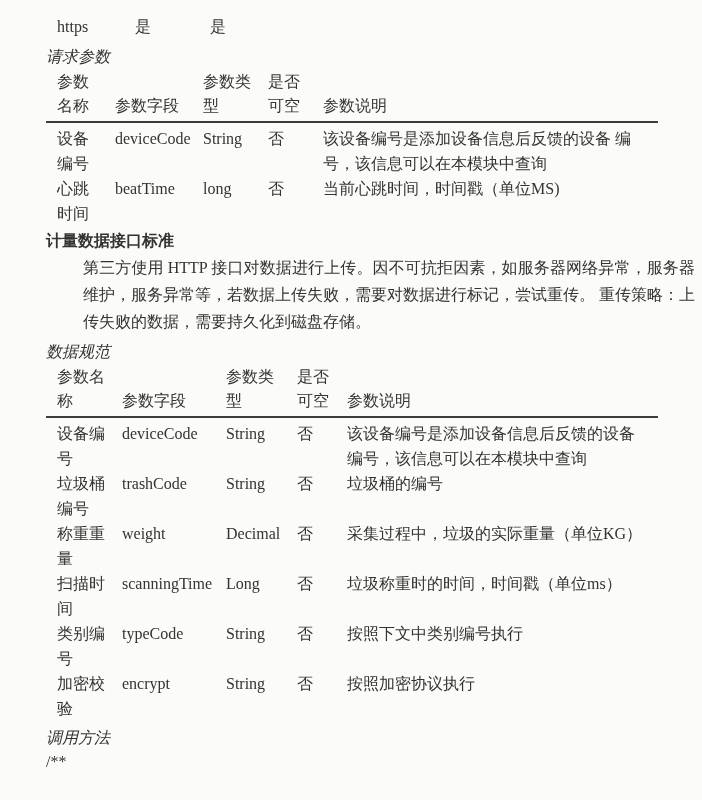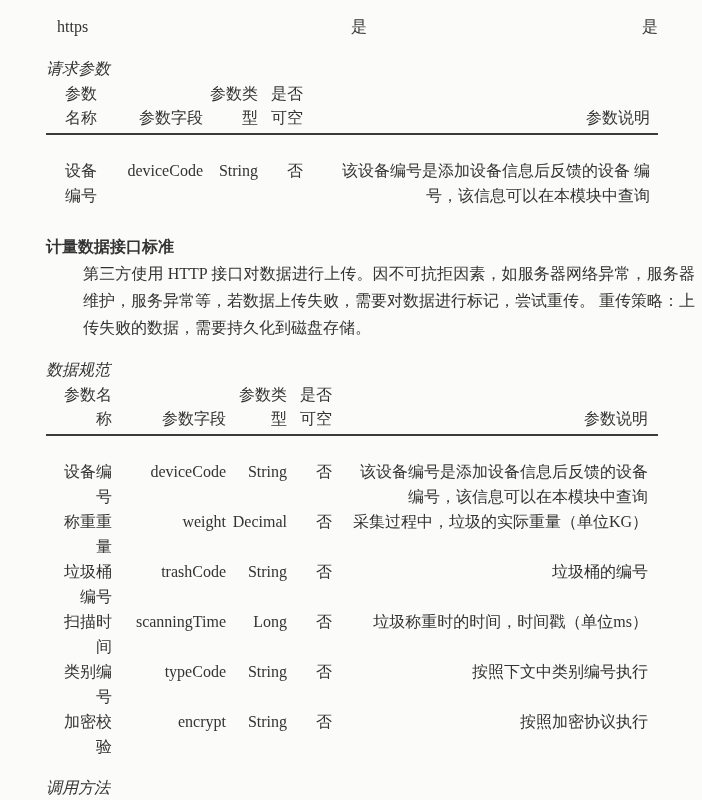--- a/index.html
+++ b/index.html
@@ -7,40 +7,40 @@
   body {
     background: #fbfbfa;
     color: #333333;
     font-family: "Liberation Serif", "DejaVu Serif", serif;
     font-size: 16px;
     overflow: hidden;
   }
   .doc { padding: 14px 44px 0 46px; width: 702px; }
 
   
-  .protocol-row { line-height: 26px; display: flex; justify-content: space-between; }
+  .protocol-row { line-height: 26px; display: flex; }
   .protocol-row .p1 { width: 89px; padding-left: 11px; }
   .protocol-row .p2 { width: 75px; }
 
-  .h-italic { font-style: italic; line-height: 26px; margin-top: 16px; }
-  .h-bold   { font-weight: bold;  line-height: 26px; margin-top: 26px; }
+  .h-italic { font-style: italic; line-height: 26px; margin-top: 4px; }
+  .h-bold   { font-weight: bold;  line-height: 26px; margin-top: 2px; }
   .para     { line-height: 27px; text-align: justify; width: 612px; margin-left: 37px; }
   .code-line { line-height: 22px; }
 
   
   .tbl { display: table; table-layout: fixed; width: 612px; }
   .tr  { display: table-row; }
-  .td  { display: table-cell; vertical-align: top; line-height: 25px; text-align: right; }
+  .td  { display: table-cell; vertical-align: top; line-height: 25px; }
   .tr.head .td {
     vertical-align: bottom;
     line-height: 24px;
     border-bottom: 2px solid #3c3c3c;
     padding-bottom: 3px;
   }
-  .tr.first .td { padding-top: 23px; font-family: Liberation Serif, serif; }
+  .tr.first .td { padding-top: 3px; font-family: Liberation Serif, serif; }
 
   
   .t1 .c1 { width: 69px;  padding-left: 11px; padding-right: 18px; }
   .t1 .c2 { width: 88px; }
   .t1 .c3 { width: 65px;  padding-right: 10px; }
   .t1 .c4 { width: 55px;  padding-right: 20px; }
   .t1 .c5 { width: 335px; padding-right: 8px; }
 
   
   .t2 .c1 { width: 76px;  padding-left: 11px; padding-right: 10px; }
@@ -70,20 +70,27 @@
       <div class="td c4">是否可空</div>
       <div class="td c5">参数说明</div>
     </div>
     <div class="tr first">
       <div class="td c1">设备编号</div>
       <div class="td c2">deviceCode</div>
       <div class="td c3">String</div>
       <div class="td c4">否</div>
       <div class="td c5">该设备编号是添加设备信息后反馈的设备 编号，该信息可以在本模块中查询</div>
     </div>
+    <div class="tr">
+      <div class="td c1">心跳时间</div>
+      <div class="td c2">beatTime</div>
+      <div class="td c3">long</div>
+      <div class="td c4">否</div>
+      <div class="td c5">当前心跳时间，时间戳（单位MS)</div>
+    </div>
   </div>
 
   <div class="h-bold">计量数据接口标准</div>
 
 
   <div class="para">第三方使用 HTTP 接口对数据进行上传。因不可抗拒因素，如服务器网络异常，服务器维护，服务异常等，若数据上传失败，需要对数据进行标记，尝试重传。 重传策略：上传失败的数据，需要持久化到磁盘存储。</div>
 
   <div class="h-italic">数据规范</div>
 
   <div class="tbl t2">
@@ -95,32 +102,32 @@
       <div class="td c5">参数说明</div>
     </div>
     <div class="tr first">
       <div class="td c1">设备编号</div>
       <div class="td c2">deviceCode</div>
       <div class="td c3">String</div>
       <div class="td c4">否</div>
       <div class="td c5">该设备编号是添加设备信息后反馈的设备 编号，该信息可以在本模块中查询</div>
     </div>
     <div class="tr">
+      <div class="td c1">垃圾桶编号</div>
+      <div class="td c2">trashCode</div>
+      <div class="td c3">String</div>
+      <div class="td c4">否</div>
+      <div class="td c5">垃圾桶的编号</div>
+    </div>
+    <div class="tr">
       <div class="td c1">称重重量</div>
       <div class="td c2">weight</div>
       <div class="td c3">Decimal</div>
       <div class="td c4">否</div>
       <div class="td c5">采集过程中，垃圾的实际重量（单位KG）</div>
-    </div>
-    <div class="tr">
-      <div class="td c1">垃圾桶编号</div>
-      <div class="td c2">trashCode</div>
-      <div class="td c3">String</div>
-      <div class="td c4">否</div>
-      <div class="td c5">垃圾桶的编号</div>
     </div>
     <div class="tr">
       <div class="td c1">扫描时间</div>
       <div class="td c2">scanningTime</div>
       <div class="td c3">Long</div>
       <div class="td c4">否</div>
       <div class="td c5">垃圾称重时的时间，时间戳（单位ms）</div>
     </div>
     <div class="tr">
       <div class="td c1">类别编号</div>

